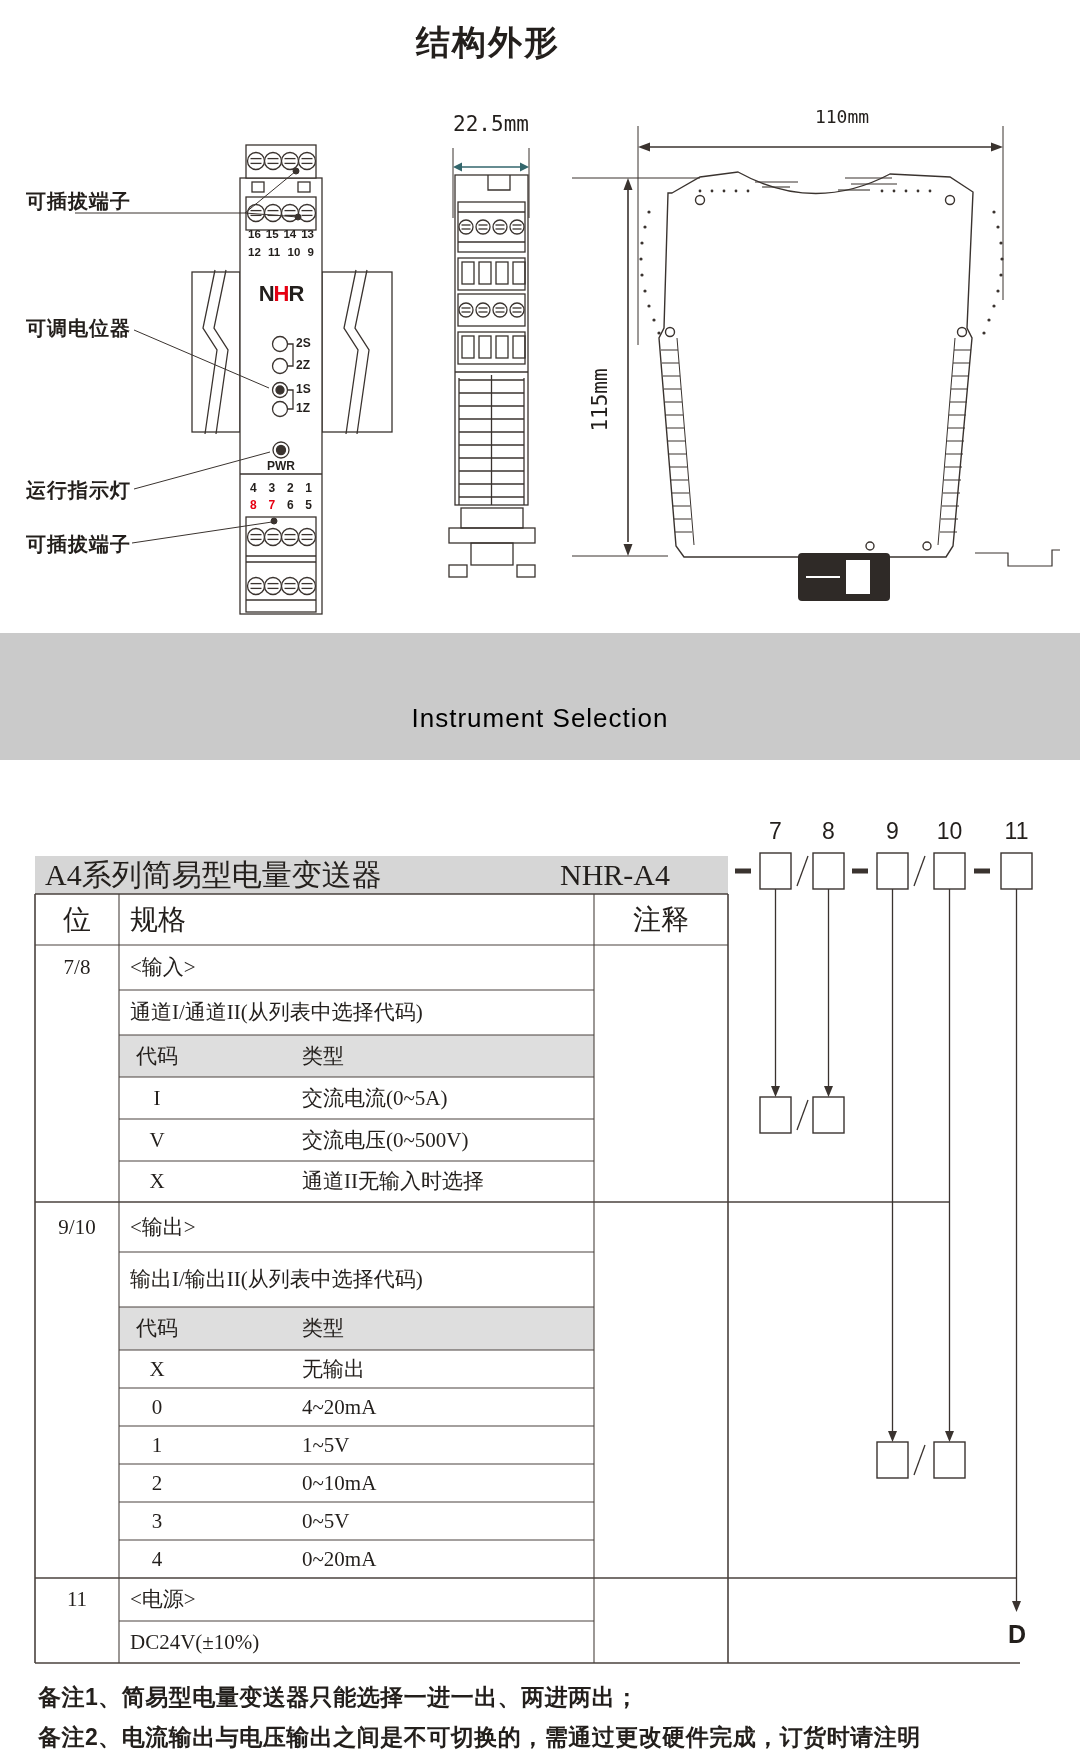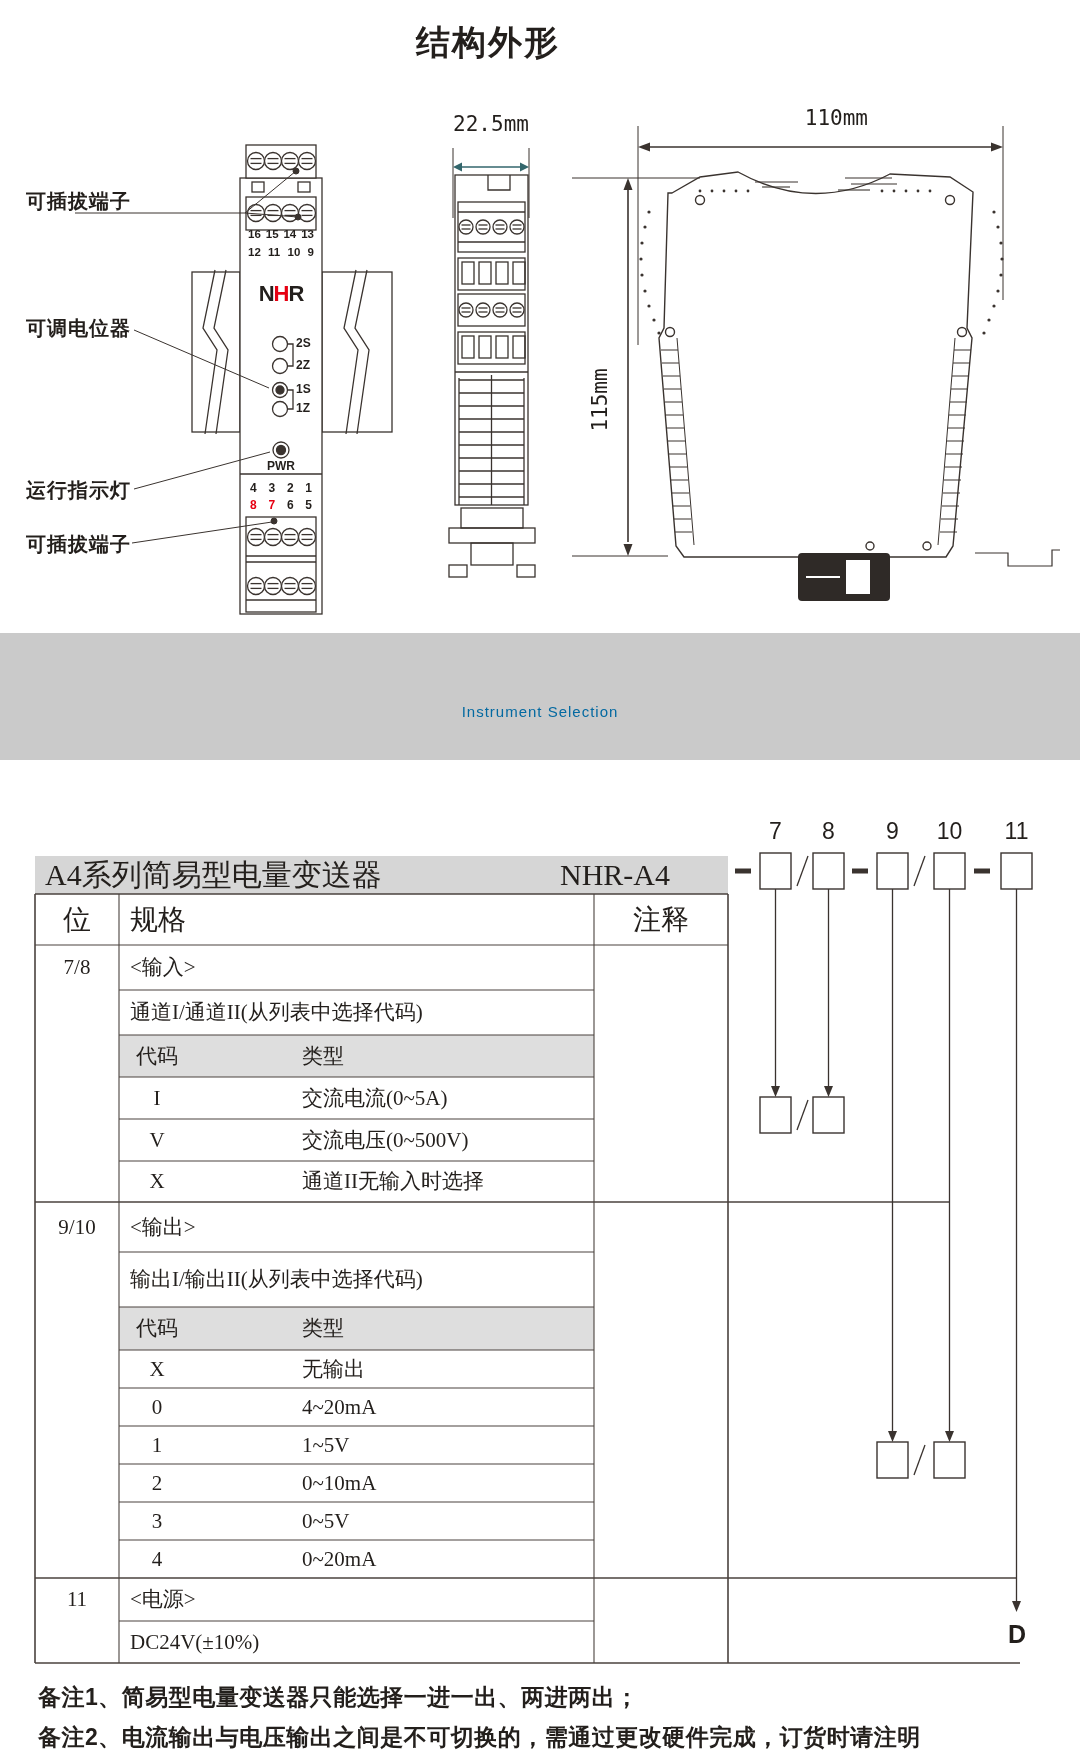--- a/index.html
+++ b/index.html
@@ -12,21 +12,21 @@
   .mono{font-family:"DejaVu Sans Mono",monospace;}
   .b{font-weight:bold;}
   .red{color:#e60012;}
   .sec1-title{left:338px;top:20px;width:300px;font-size:34px;font-weight:bold;letter-spacing:2px;}
   .dlabel{font-size:20px;font-weight:bold;letter-spacing:1px;}
   .termrow{display:flex;justify-content:space-between;font-size:11.5px;font-weight:bold;}
   .logo{left:250px;top:281px;width:62px;font-size:22px;font-weight:900;letter-spacing:-1px;text-align:center;}
   .pot{font-size:12px;font-weight:bold;}
   .grayband{position:absolute;left:0;top:633px;width:1080px;height:127px;background:#cacaca;}
   .band-title{left:0;top:645px;width:1080px;font-size:46px;font-weight:bold;letter-spacing:4px;}
-  .band-sub{left:0;top:703px;width:1080px;font-size:15px;color:#0369a1;letter-spacing:1px;}
+  .band-sub{left:0;top:703px;width:1080px;font-size:26px;color:#000000;letter-spacing:1px;}
   .tbl{font-size:21px;}
   .digit{font-size:23px;width:31px;text-align:center;top:818px;}
   .note{font-size:23px;font-weight:bold;letter-spacing:0.5px;}
 </style>
 </head>
 <body>
 
 <div id="page">
 
   <svg id="art" viewBox="0 0 1080 1754">
@@ -358,21 +358,21 @@
   </svg>
 
   <div class="t c sec1-title">结构外形</div>
 
   <div class="t dlabel" style="left:26px;top:188px;">可插拔端子</div>
   <div class="t dlabel" style="left:26px;top:315px;">可调电位器</div>
   <div class="t dlabel" style="left:26px;top:477px;">运行指示灯</div>
   <div class="t dlabel" style="left:26px;top:531px;">可插拔端子</div>
 
   <div class="t c mono" style="left:431px;top:112px;width:120px;font-size:21px;">22.5mm</div>
-  <div class="t c mono" style="left:728px;top:106px;width:140px;font-size:21px;text-align:right;">110mm</div>
+  <div class="t c mono" style="left:772px;top:106px;width:140px;font-size:18px;">110mm</div>
   <div class="t c mono" style="left:540px;top:388px;width:120px;height:24px;font-size:21px;transform:rotate(-90deg);">115mm</div>
 
   <div class="t termrow" style="left:248px;top:228px;width:66px;">
     <span>16</span>
       <span>15</span>
       <span>14</span>
       <span>13</span>
   </div>
   <div class="t termrow" style="left:248px;top:246px;width:66px;">
     <span>12</span>

